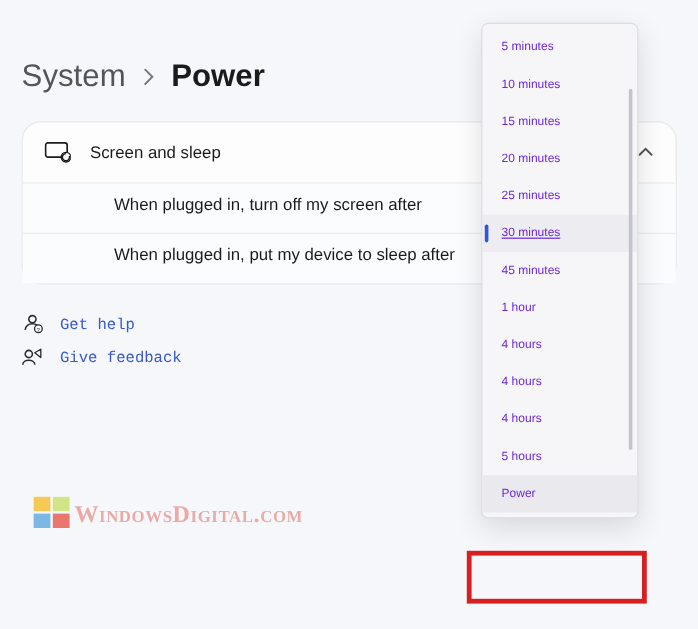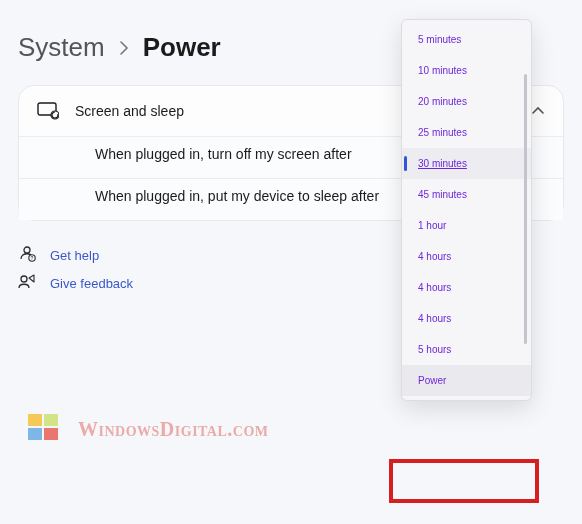--- a/index.html
+++ b/index.html
@@ -9,22 +9,23 @@
     width: 582px;
     height: 524px;
     position: relative;
     overflow: hidden;
     color: #1b1b1b;
   }
   .breadcrumb {
     display: flex;
     align-items: center;
     gap: 14px;
-    padding: 32px 18px 22px 18px;
+    padding: 16px 18px 22px 18px;
     font-size: 26px;
+    margin-top: 32px;
   }
   .breadcrumb .parent { color: #555; font-weight: 500; }
   .breadcrumb .chevron { color: #777; font-size: 18px; }
   .breadcrumb .current { font-weight: 600; }
 
   .panel {
     margin: 0 18px;
     background: #fdfdfe;
     border: 1px solid #e8e8ec;
     border-radius: 16px;
@@ -48,35 +49,36 @@
 
   .links {
     margin: 24px 18px 0 18px;
     display: flex;
     flex-direction: column;
     gap: 10px;
     font-size: 13px;
   }
   .link {
     display: flex;
-    align-items: flex-end;
+    align-items: center;
     gap: 14px;
     color: #3b3bdf;
     cursor: pointer;
+    font-family: Liberation Mono, monospace;
   }
   .link .icon { color: #2b2b2b; width: 18px; display:flex; justify-content:center; }
   .link span.text { color: #3858c9; }
 
   .watermark {
     position: absolute;
     left: 28px;
     top: 414px;
     display: flex;
     align-items: center;
-    gap: 16px;
+    gap: 0;
     opacity: 0.9;
   }
   .watermark .tiles {
     width: 34px; height: 30px; position: relative;
   }
   .watermark .t { position:absolute; width:14px; height:12px; }
   .t1{ left:0; top:0; background:#f6c445; }
   .t2{ left:16px; top:0; background:#cfe47a; }
   .t3{ left:0; top:14px; background:#6fb1e4; }
   .t4{ left:16px; top:14px; background:#e96a5f; }
@@ -208,20 +210,21 @@
       <div class="t t2"></div>
       <div class="t t3"></div>
       <div class="t t4"></div>
   </div>
   <span class="wtext">WindowsDigital.com</span>
 </div>
 
 <div class="dropdown">
   <div class="opt">5 minutes</div>
   <div class="opt">10 minutes</div>
+  <div class="opt">15 minutes</div>
   <div class="opt">20 minutes</div>
   <div class="opt">25 minutes</div>
   <div class="opt selected">30 minutes</div>
   <div class="opt">45 minutes</div>
   <div class="opt">1 hour</div>
   <div class="opt">4 hours</div>
   <div class="opt">4 hours</div>
   <div class="opt">4 hours</div>
   <div class="opt">5 hours</div>
   <div class="opt hover">Power</div>

